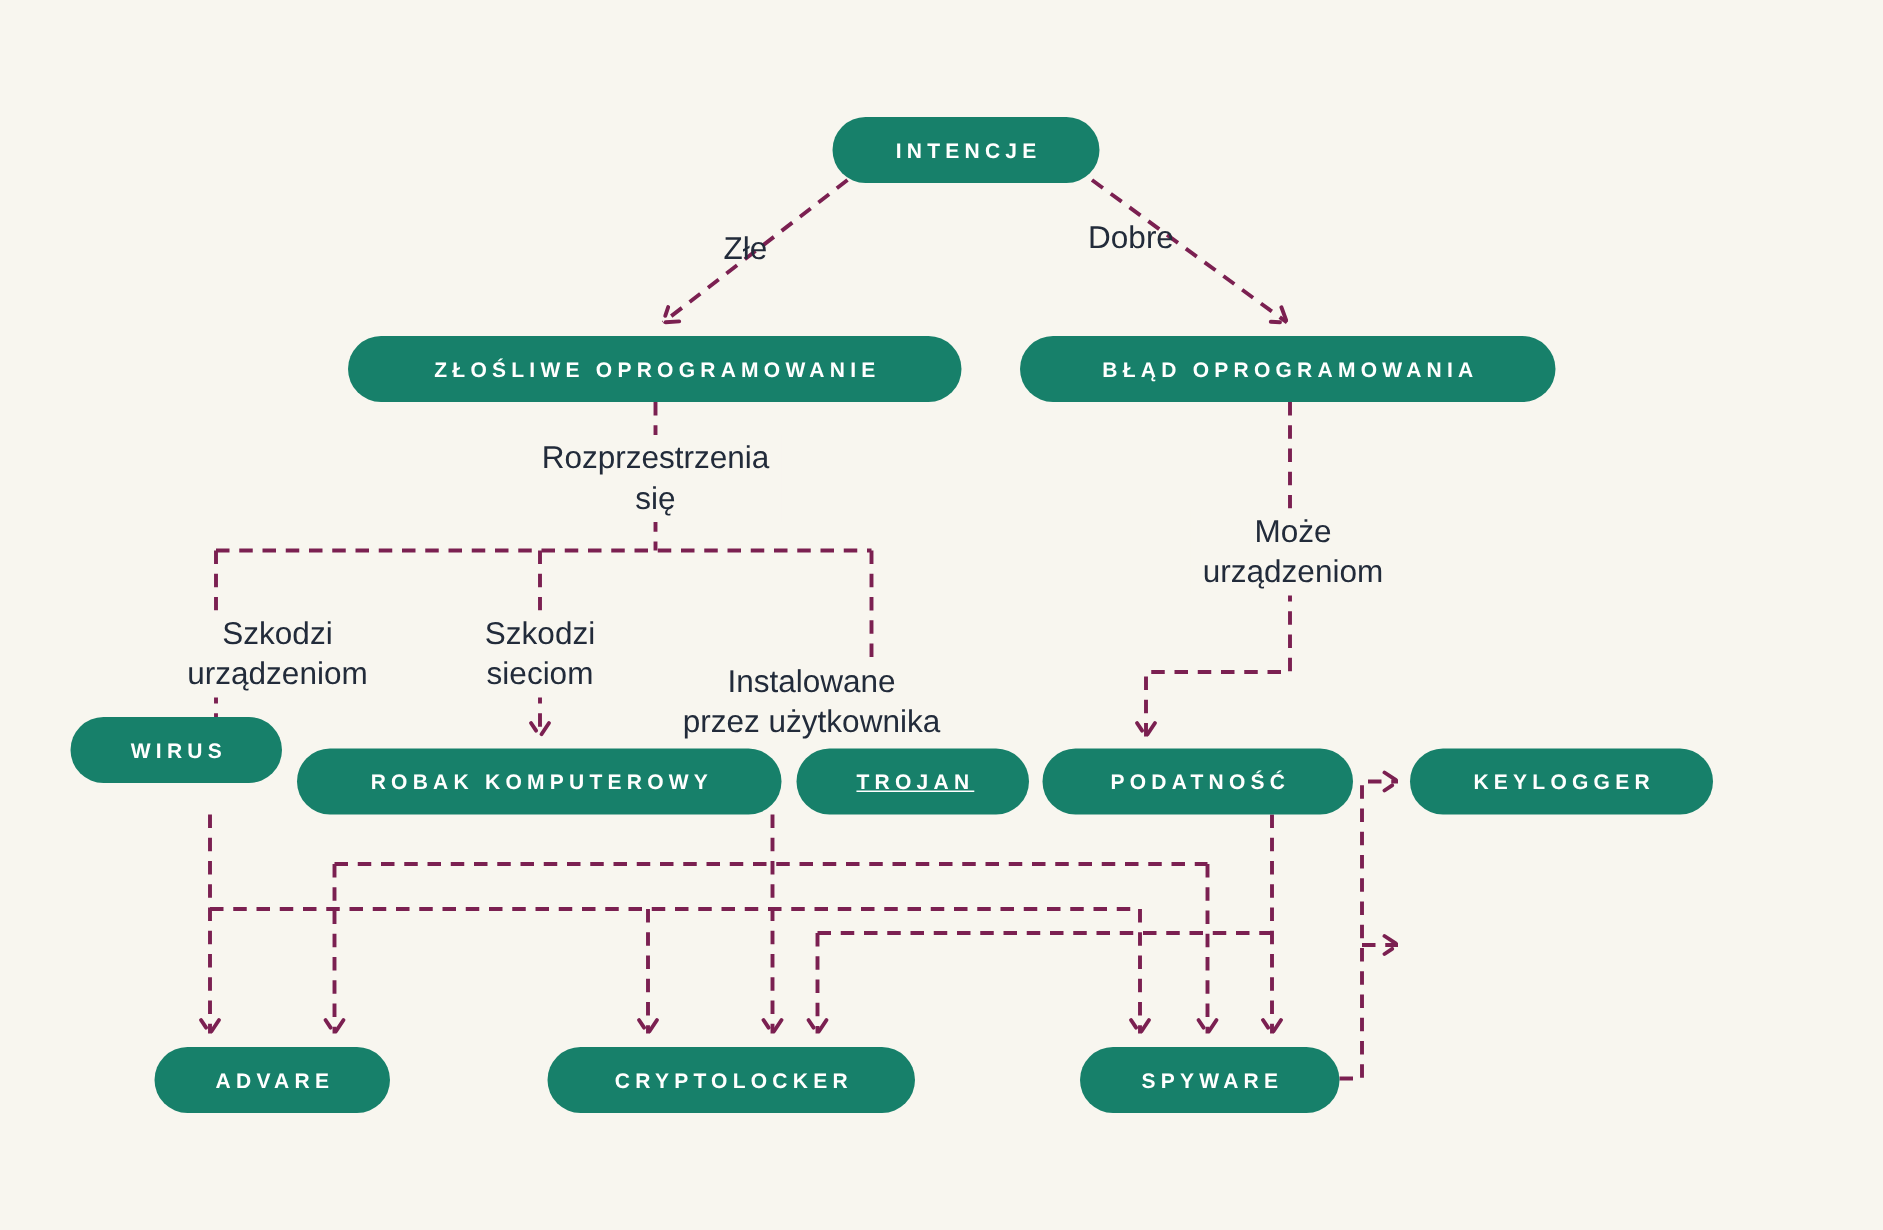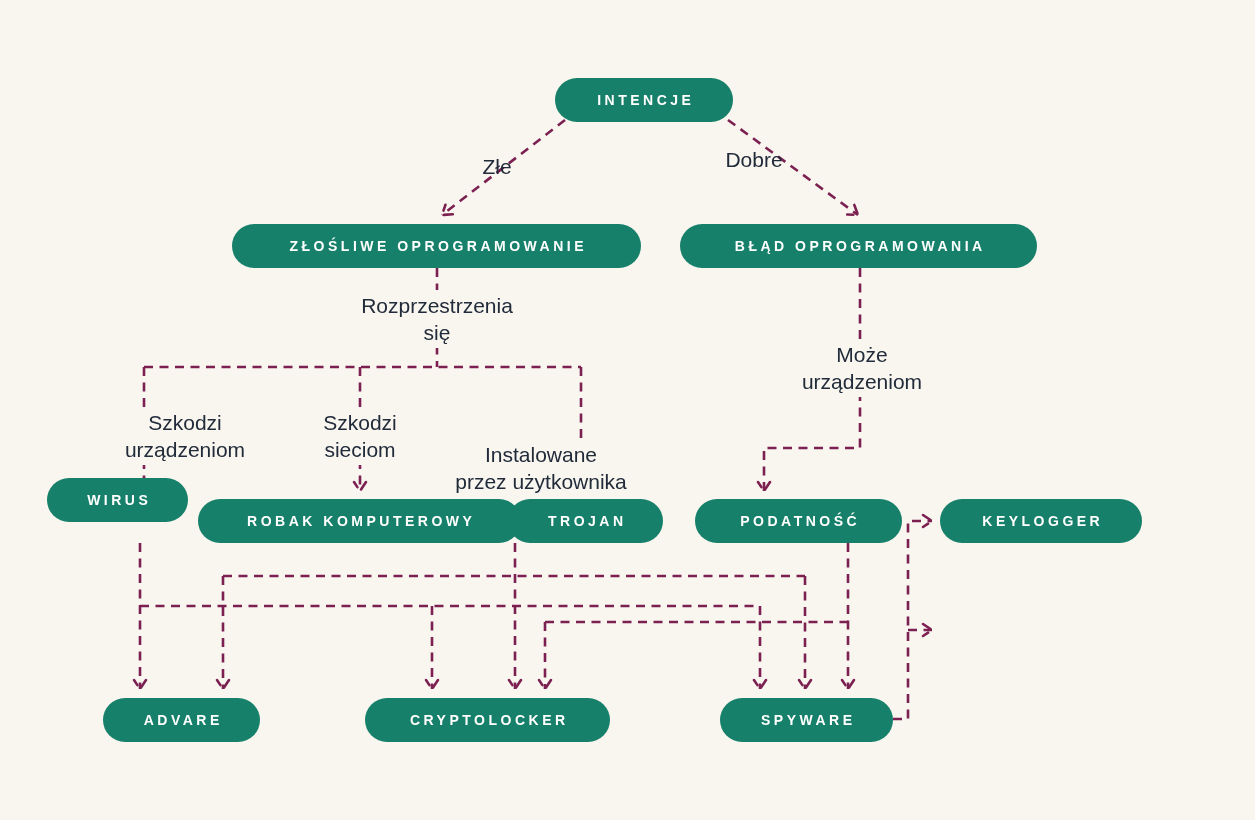--- a/index.html
+++ b/index.html
@@ -124,20 +124,20 @@
   <div class="edge-label masked" style="left:862px;top:368px;">
     <span>Może</span>
     <span>urządzeniom</span>
   </div>
 
   <div class="node" style="left:555px;top:78px;width:178px;">INTENCJE</div>
   <div class="node" style="left:232px;top:224px;width:409px;">ZŁOŚLIWE OPROGRAMOWANIE</div>
   <div class="node" style="left:680px;top:224px;width:357px;">BŁĄD OPROGRAMOWANIA</div>
   <div class="node" style="left:47px;top:478px;width:141px;">WIRUS</div>
   <div class="node" style="left:198px;top:499px;width:323px;">ROBAK KOMPUTEROWY</div>
-  <div class="node" style="left:508px;top:499px;width:155px;">TROJAN</div>
+  <div class="node" style="left:531px;top:499px;width:155px;text-decoration:underline;">TROJAN</div>
   <div class="node" style="left:695px;top:499px;width:207px;">PODATNOŚĆ</div>
   <div class="node" style="left:940px;top:499px;width:202px;">KEYLOGGER</div>
   <div class="node" style="left:103px;top:698px;width:157px;">ADVARE</div>
   <div class="node" style="left:365px;top:698px;width:245px;">CRYPTOLOCKER</div>
   <div class="node" style="left:720px;top:698px;width:173px;">SPYWARE</div>
 
 </div>
 
 </body></html>

